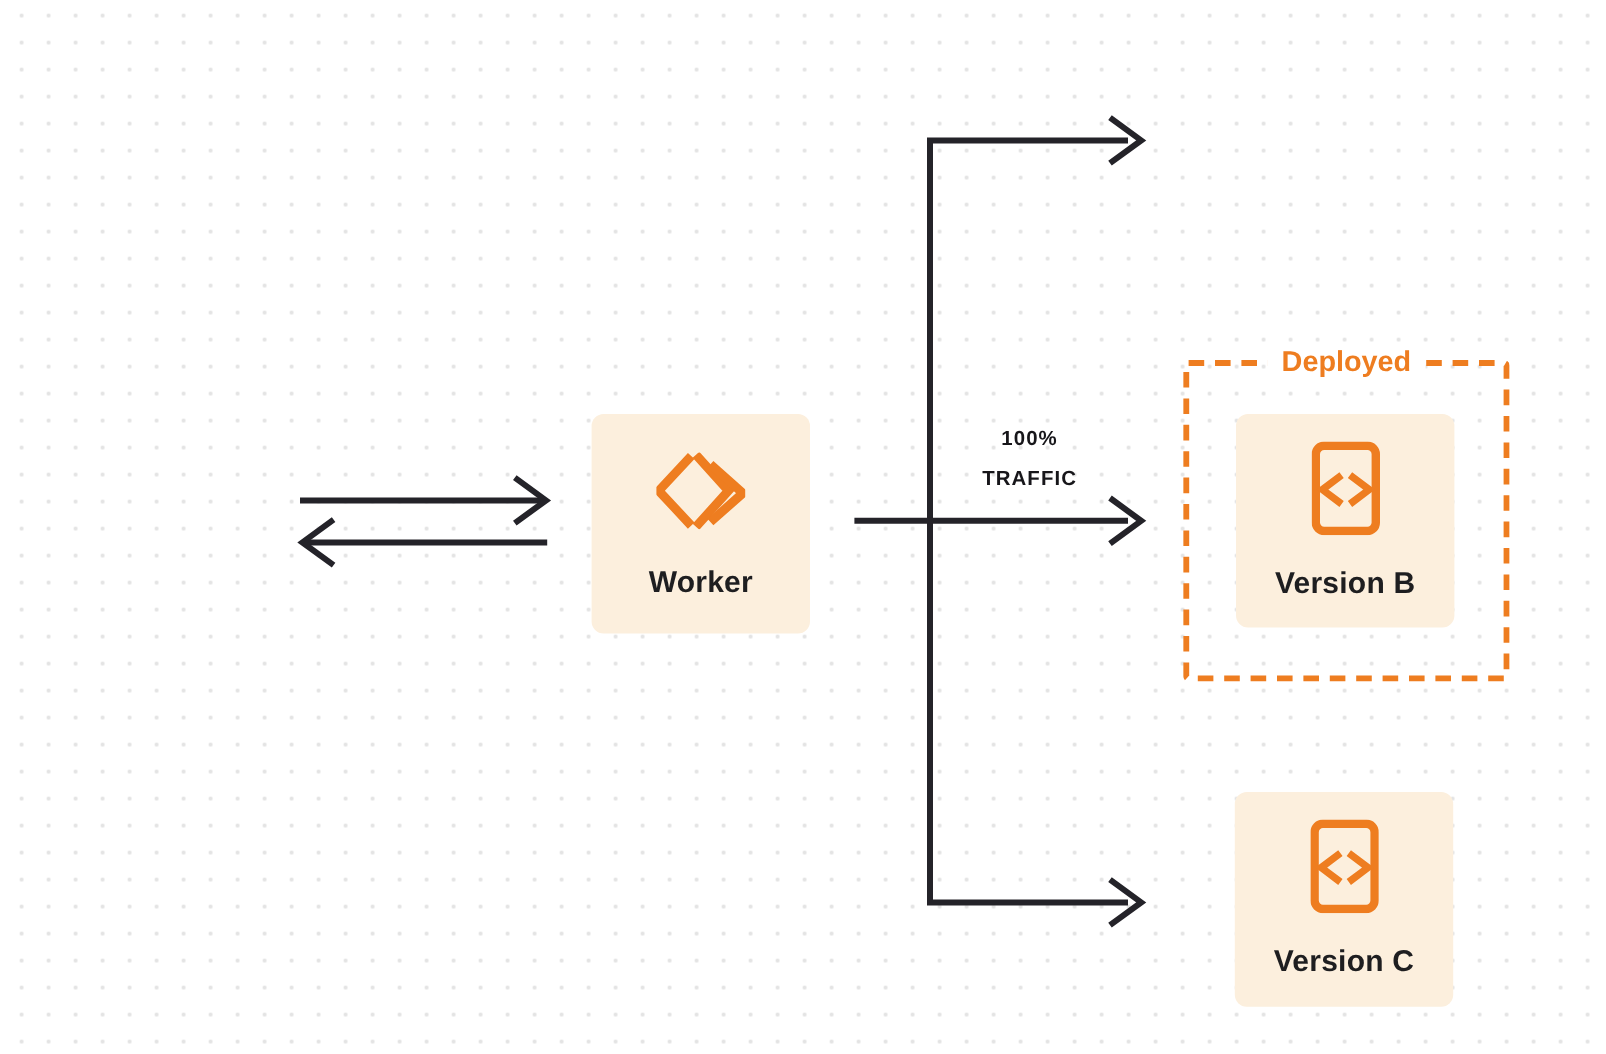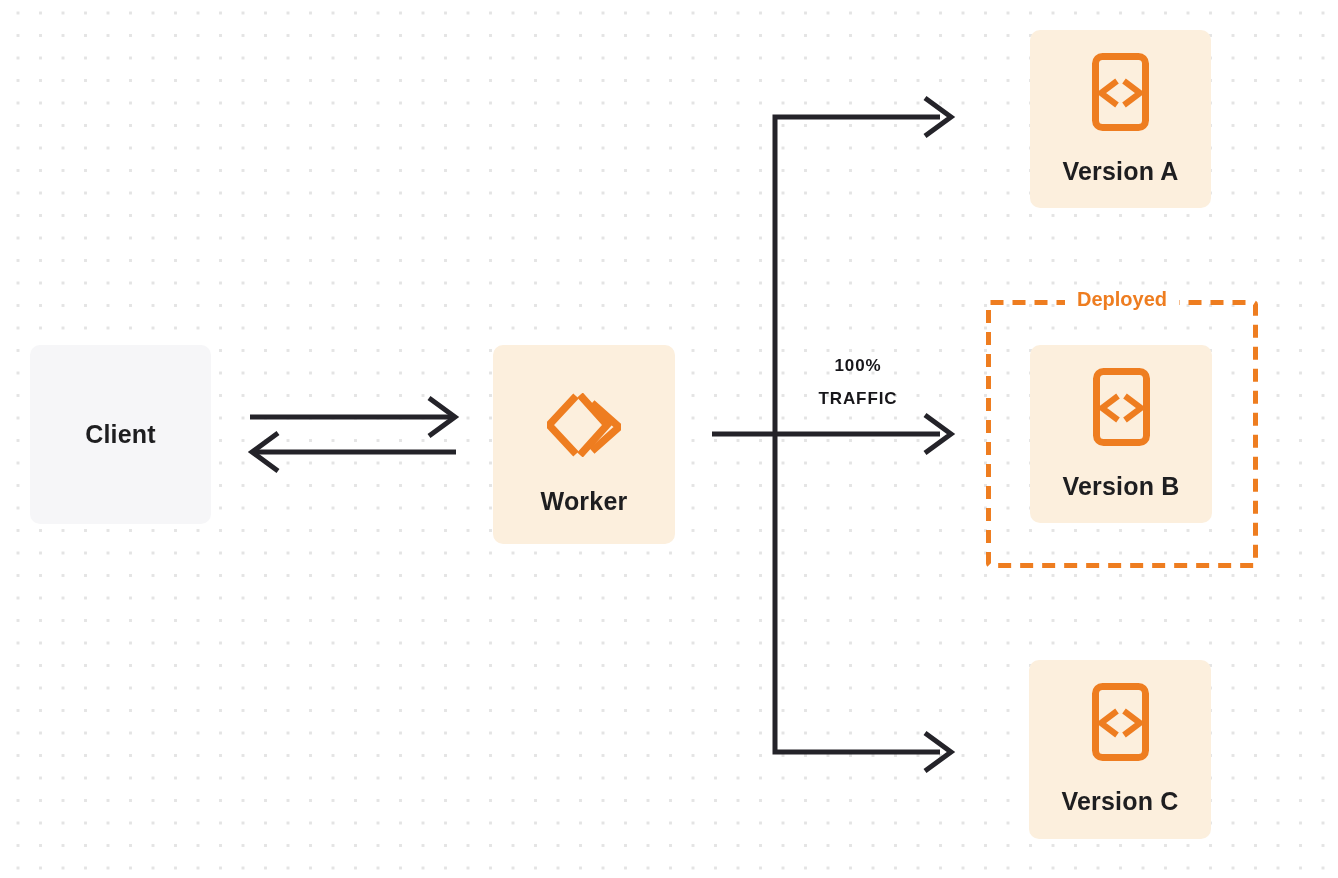--- a/index.html
+++ b/index.html
@@ -19,32 +19,32 @@
     display:flex; flex-direction:column;
     align-items:center; justify-content:center;
   }
   .node .label {
     font-weight:700; font-size:25px; color:#1e1e20; letter-spacing:0.2px;
     white-space:nowrap;
   }
   .gray  { background:#f6f6f8; }
   .cream { background:#fcefdd; }
   .node.client { left:30px;  top:345px; width:181px; height:179px; }
-  .node.worker { left:493px; top:345px; width:182px; height:179px; gap:30px; padding-top:20px; }
+  .node.worker { left:493px; top:345px; width:182px; height:179px; gap:30px; padding-top:4px; }
   .node.va { left:1030px; top:30px;  width:181px; height:178px; gap:26px; }
   .node.vb { left:1030px; top:345px; width:182px; height:178px; gap:26px; }
   .node.vc { left:1029px; top:660px; width:182px; height:179px; gap:26px; }
 
   svg.arrows { position:absolute; left:0; top:0; }
   svg.arrows path { stroke:#242329; stroke-width:5; fill:none; stroke-linejoin:miter; }
 
   .deployed-frame { position:absolute; left:986px; top:300px; width:272px; height:268px; }
   .deployed-label {
     position:absolute; left:986px; top:288px; width:272px;
-    text-align:center; font-weight:700; font-size:20px; color:#ee7d20;
+    text-align:center; font-weight:700; font-size:24px; color:#ee7d20;
     z-index:2;
   }
   .deployed-label span { background:#ffffff; padding:0 12px; }
 
   .traffic {
     position:absolute; left:788px; top:349px; width:140px;
     text-align:center; font-weight:700; font-size:17px; color:#17161a;
     letter-spacing:0.9px; line-height:33px;
   }
 
@@ -72,41 +72,30 @@
   </svg>
   <div class="deployed-label">
     <span>Deployed</span>
   </div>
 
   <div class="traffic">
     <div>100%</div>
     <div>TRAFFIC</div>
   </div>
 
-  <div class="node gray client">
-    <span class="label">Client</span>
-  </div>
 
   <div class="node cream worker">
     <svg width="74" height="64" viewBox="0 0 74 64" class="icon-orange">
       <path d="M29 3 L2 32 L29 61" stroke-width="7.5" fill="none"></path>
       <path d="M33 2 L60 32 L33 62" stroke-width="7.5" fill="none"></path>
       <path d="M45 10 L72 34 L45 58" stroke-width="7.5" fill="none"></path>
     </svg>
     <span class="label">Worker</span>
   </div>
 
-  <div class="node cream va">
-    <svg width="57" height="78" viewBox="0 0 57 78" class="icon-orange">
-      <rect x="3.5" y="3.5" width="50" height="71" rx="7" stroke-width="7" fill="none"></rect>
-      <path d="M25 28 L9 40 L25 52" stroke-width="6" fill="none"></path>
-      <path d="M32 28 L48 40 L32 52" stroke-width="6" fill="none"></path>
-    </svg>
-    <span class="label">Version A</span>
-  </div>
 
   <div class="node cream vc">
     <svg width="57" height="78" viewBox="0 0 57 78" class="icon-orange">
       <rect x="3.5" y="3.5" width="50" height="71" rx="7" stroke-width="7" fill="none"></rect>
       <path d="M25 28 L9 40 L25 52" stroke-width="6" fill="none"></path>
       <path d="M32 28 L48 40 L32 52" stroke-width="6" fill="none"></path>
     </svg>
     <span class="label">Version C</span>
   </div>
 

